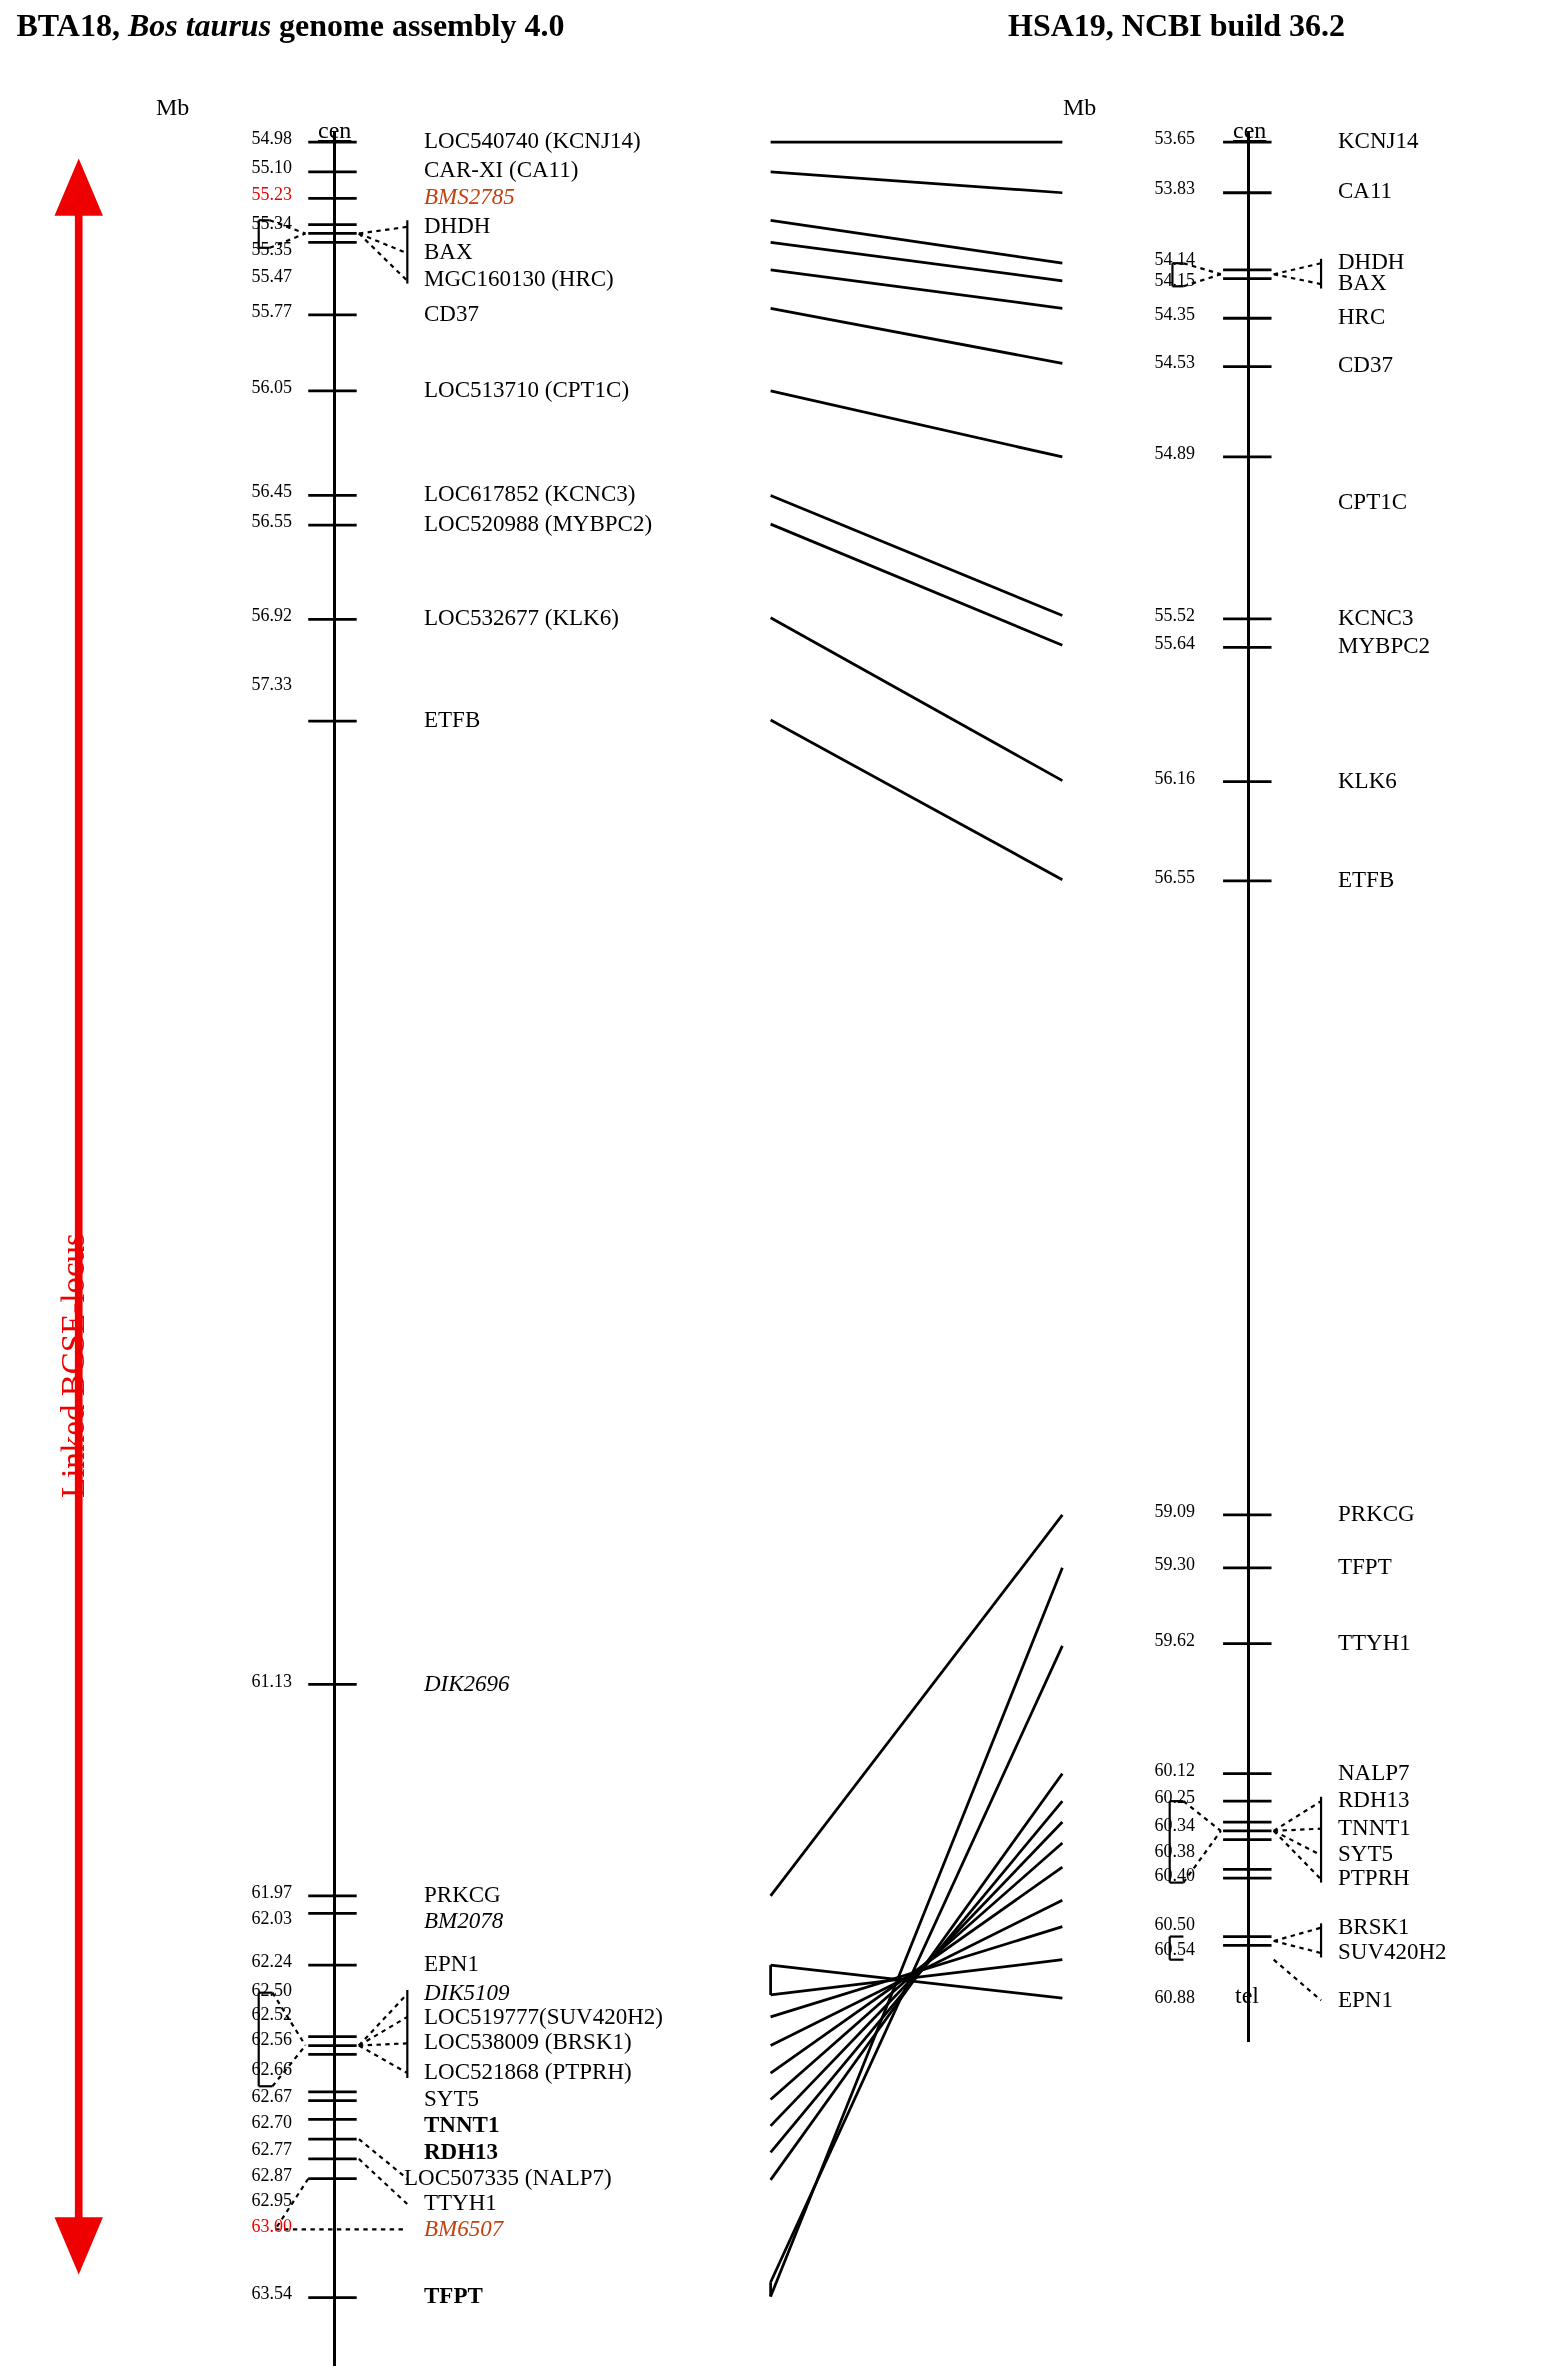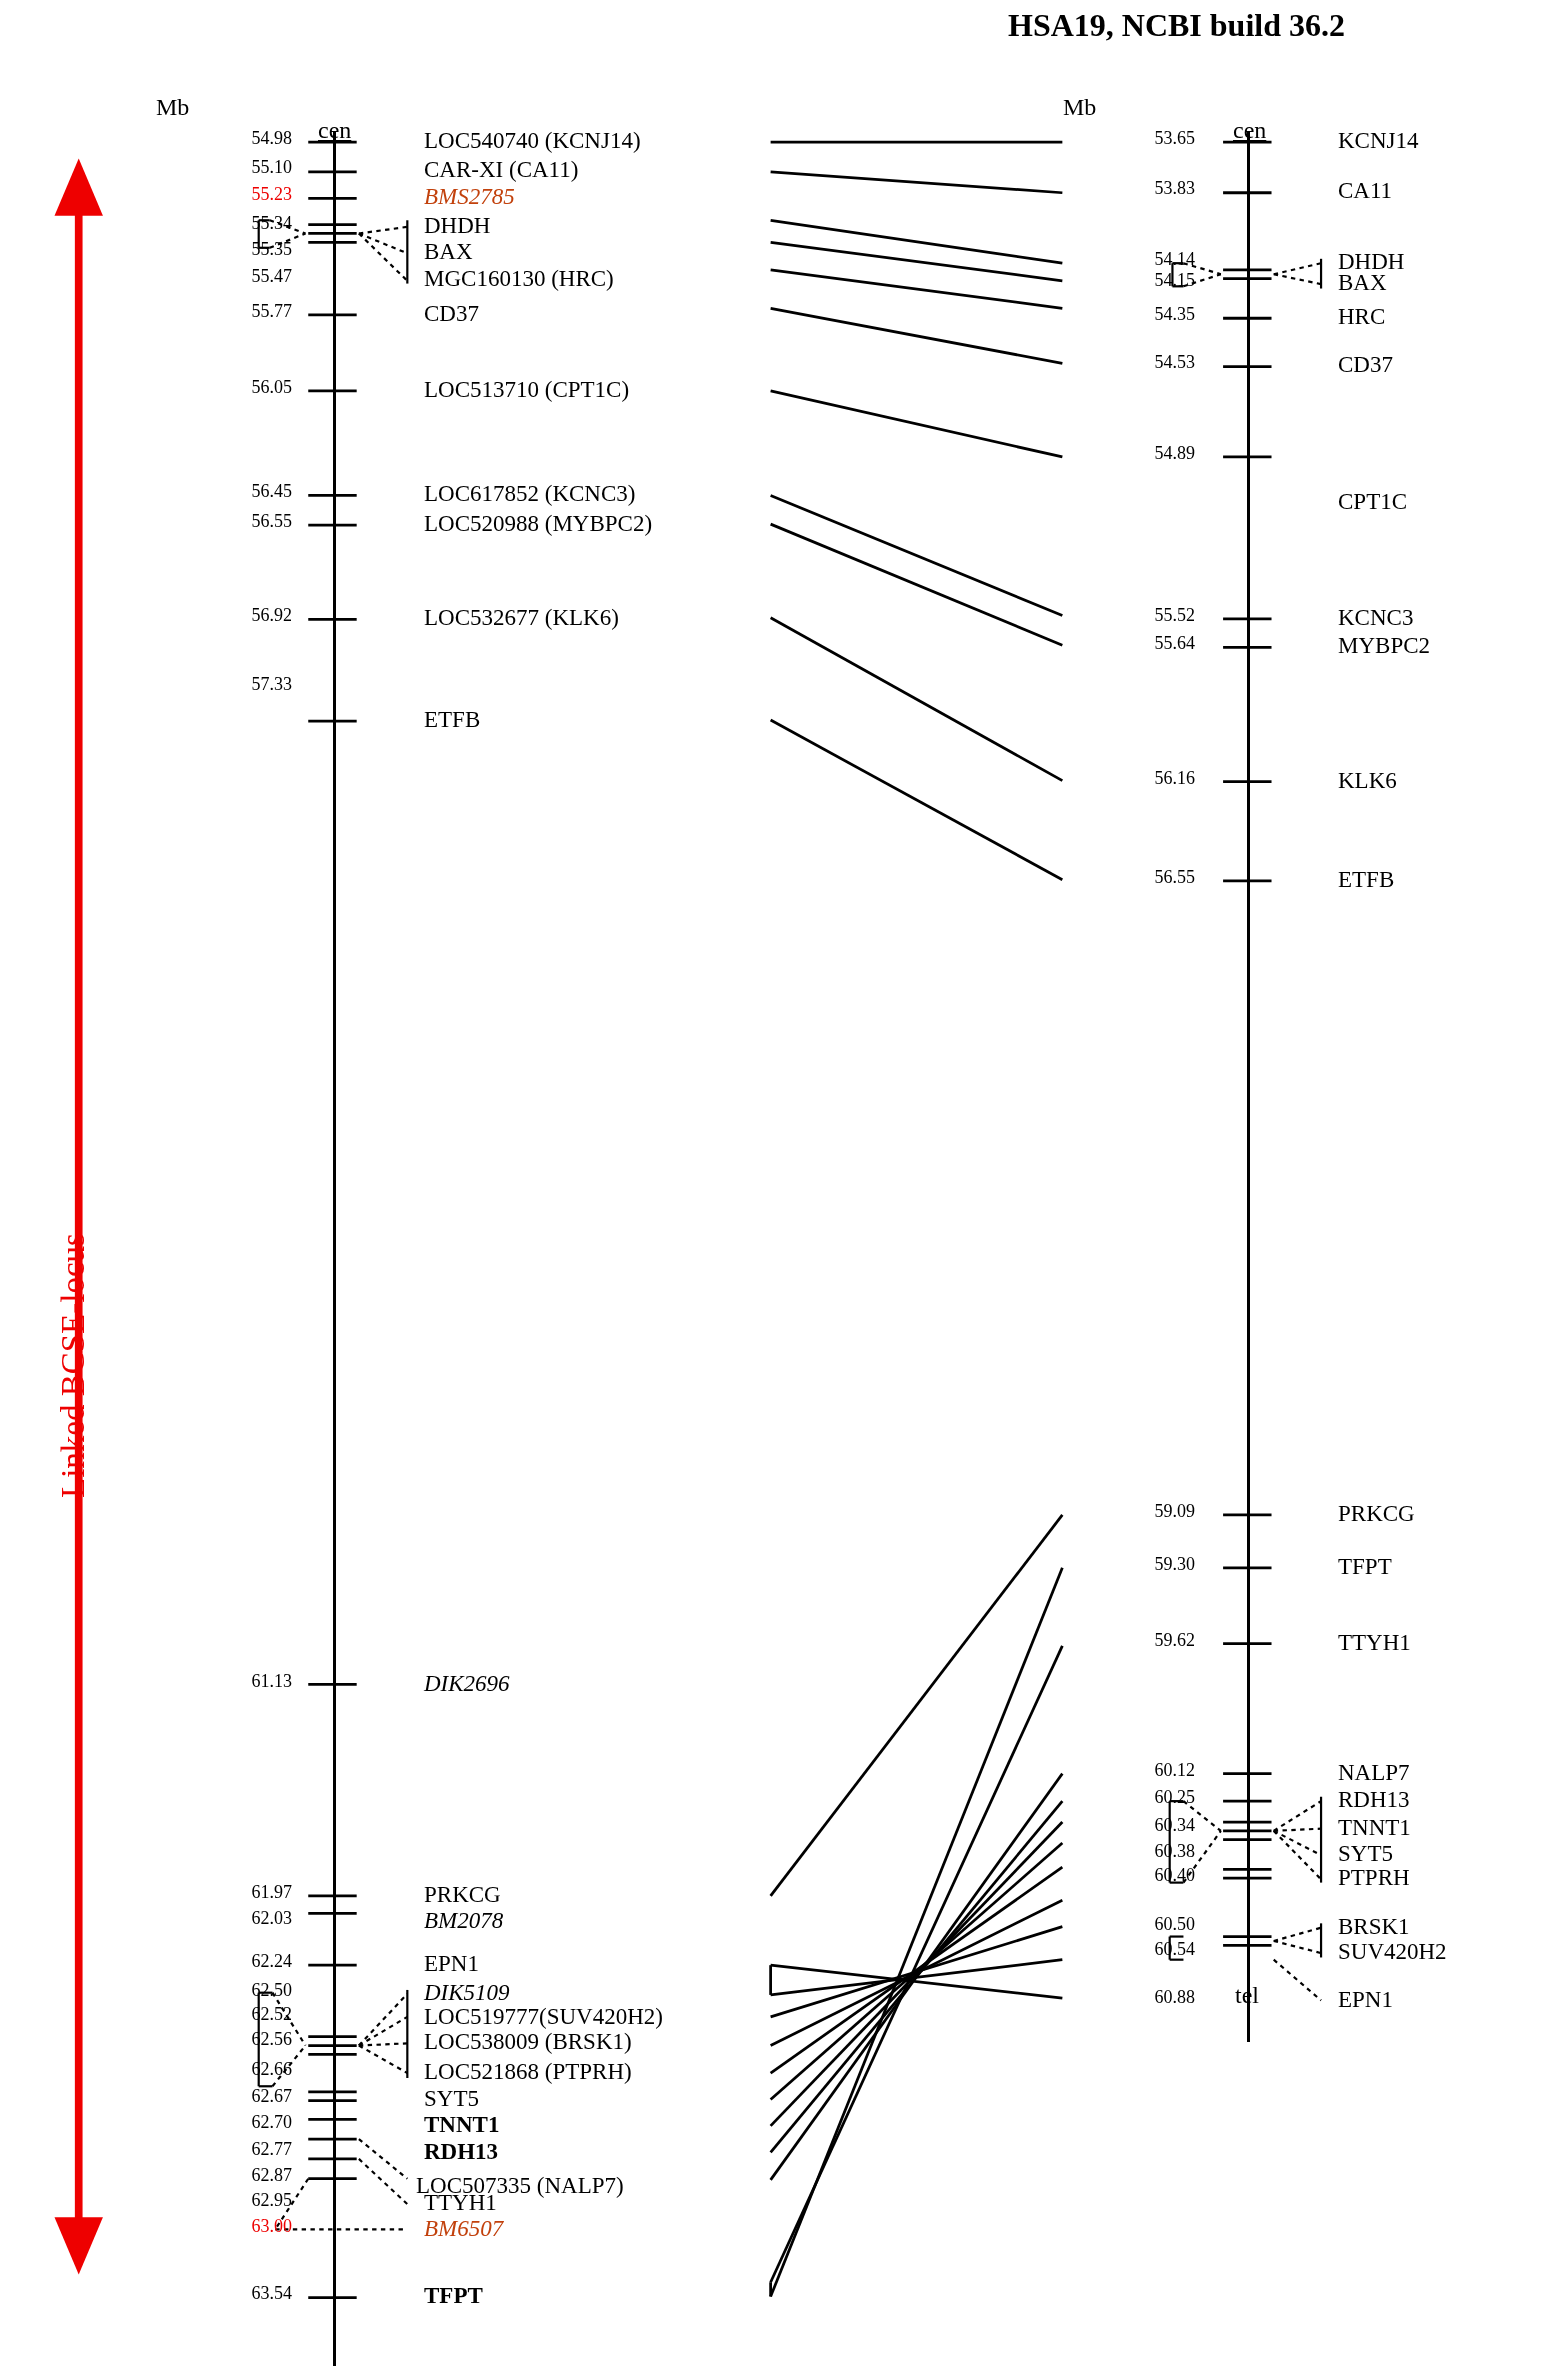--- a/index.html
+++ b/index.html
@@ -76,20 +76,23 @@
     position:absolute; left:0; top:0;
     width:1555px; height:2377px;
     pointer-events:none;
   }
 </style>
 </head>
 <body>
 
 <div id="stage">
 
+  <div class="hdr hdr-left">
+    <span>BTA18, </span><span class="italic">Bos taurus</span><span> genome assembly 4.0</span>
+  </div>
   <div class="hdr hdr-right">HSA19, NCBI build 36.2</div>
 
   <div class="mb-label" style="left:156px; top:94px;">Mb</div>
   <div class="mb-label" style="left:1063px; top:94px;">Mb</div>
   <div class="cen-label" style="left:318px; top:117px;">cen</div>
   <div class="cen-label" style="left:1233px; top:117px;">cen</div>
   <div class="cen-label" style="left:1235px; top:1982px; text-decoration:none;">tel</div>
 
   <div class="vline" style="left:333px; top:131px; height:2235px;"></div>
   <div class="vline" style="left:1247px; top:131px; height:1911px;"></div>
@@ -298,21 +301,21 @@
   <div class="gene" style="left:424px; top:1882px;">PRKCG</div>
   <div class="gene ital" style="left:424px; top:1908px;">BM2078</div>
   <div class="gene" style="left:424px; top:1951px;">EPN1</div>
   <div class="gene ital" style="left:424px; top:1980px;">DIK5109</div>
   <div class="gene" style="left:424px; top:2004px;">LOC519777(SUV420H2)</div>
   <div class="gene" style="left:424px; top:2029px;">LOC538009 (BRSK1)</div>
   <div class="gene" style="left:424px; top:2059px;">LOC521868 (PTPRH)</div>
   <div class="gene" style="left:424px; top:2086px;">SYT5</div>
   <div class="gene bold" style="left:424px; top:2112px;">TNNT1</div>
   <div class="gene bold" style="left:424px; top:2139px;">RDH13</div>
-  <div class="gene" style="left:416px; top:2165px;margin-top:8px;">LOC507335 (NALP7)</div>
+  <div class="gene" style="left:404px; top:2165px;">LOC507335 (NALP7)</div>
   <div class="gene" style="left:424px; top:2190px;">TTYH1</div>
   <div class="gene red ital" style="left:424px; top:2216px;">BM6507</div>
   <div class="gene bold" style="left:424px; top:2283px;">TFPT</div>
 
   <div class="tick-num" style="left:1063px; top:128px; width:132px;">53.65</div>
   <div class="tick-num" style="left:1063px; top:178px; width:132px;">53.83</div>
   <div class="tick-num" style="left:1063px; top:249px; width:132px;">54.14</div>
   <div class="tick-num" style="left:1063px; top:270px; width:132px;">54.15</div>
   <div class="tick-num" style="left:1063px; top:304px; width:132px;">54.35</div>
   <div class="tick-num" style="left:1063px; top:352px; width:132px;">54.53</div>

